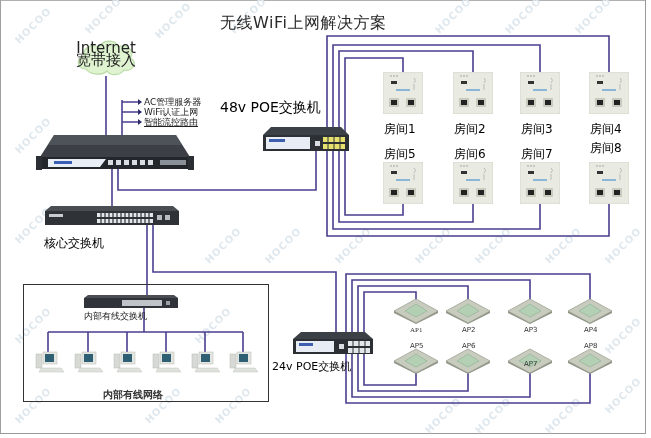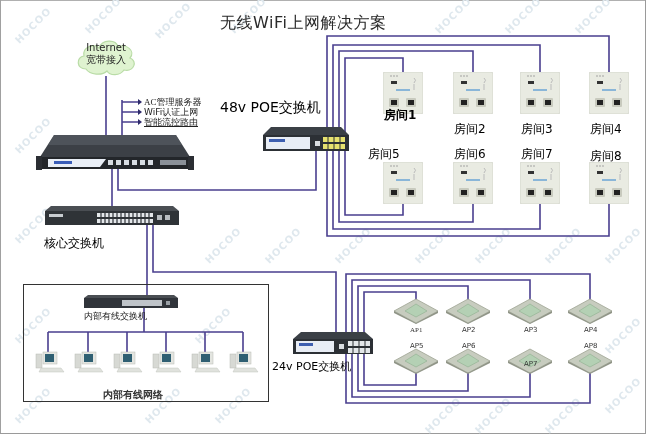--- a/index.html
+++ b/index.html
@@ -10,21 +10,21 @@
   .frame-l { position:absolute; left:0; top:0; width:1px; height:434px; background:#a0a0a0; }
   .frame-t { position:absolute; left:0; top:0; width:646px; height:1px; background:#b0b0b0; }
   .abs { position:absolute; }
   .title { left:220px; top:13px; font-size:16px; color:#2a2a2a; white-space:nowrap; letter-spacing:0.5px; }
   .lbl { position:absolute; font-size:12px; color:#000000; white-space:nowrap; }
   .lbl-sm { position:absolute; font-size:9px; color:#222; white-space:nowrap; }
   .lbl-ap { position:absolute; font-size:7px; color:#333; white-space:nowrap; }
   svg.wires { position:absolute; left:0; top:0; width:651px; height:438px; }
   .cloud { position:absolute; left:74px; top:35px; width:64px; height:42px; }
   .cloud-text { position:absolute; left:74px; top:42px; width:64px; text-align:center;
-                font-size:10px; line-height:12px; color:#222; }
+                font-size:15px; line-height:12px; color:#222; }
   
   .router { position:absolute; left:36px; top:133px; width:158px; height:38px; }
   .core { position:absolute; left:45px; top:205px; width:134px; height:22px; }
   .inner-sw { position:absolute; left:84px; top:294px; width:94px; height:16px; }
   .poe48 { position:absolute; left:263px; top:125px; width:86px; height:28px; }
   .poe24 { position:absolute; left:293px; top:330px; width:80px; height:26px; }
   .panel { position:absolute; width:40px; height:42px; }
   .ceil { position:absolute; width:46px; height:26px; }
   .pc { position:absolute; width:30px; height:24px; }
   .inner-box { position:absolute; left:23px; top:284px; width:246px; height:118px;
@@ -115,21 +115,21 @@
 <div class="abs title">无线WiFi上网解决方案</div>
 
 <svg class="cloud" viewBox="0 0 64 42">
   <path d="M12 34 C2 34 2 22 10 21 C8 12 20 8 25 13 C28 4 42 4 44 12 C52 8 62 16 56 23 C64 26 60 37 50 35 C46 41 36 41 33 36 C28 41 16 40 12 34 Z" fill="#dff3d0" stroke="#b9dca6" stroke-width="1.2"></path>
 </svg>
 <div class="cloud-text">
   <div>Internet</div>
   <div>宽带接入</div>
 </div>
 
-<div class="lbl-sm" style="left:144px;top:96px;font-family:Liberation Serif, serif;">AC管理服务器</div>
+<div class="lbl-sm" style="left:144px;top:96px;">AC管理服务器</div>
 <div class="lbl-sm" style="left:144px;top:106px;">WiFi认证上网</div>
 <div class="lbl-sm" style="left:144px;top:116px;text-decoration:underline;">智能流控路由</div>
 
 <svg class="router" viewBox="0 0 158 38">
   <polygon points="18,2 140,2 154,24 4,24" fill="#3c4046"></polygon>
   <polygon points="18,2 140,2 146,12 12,12" fill="#5a6068" opacity="0.6"></polygon>
   <rect x="2" y="24" width="154" height="12" fill="#23262a"></rect>
   <rect x="0" y="23" width="6" height="14" fill="#2b2e33"></rect>
   <rect x="152" y="23" width="6" height="14" fill="#2b2e33"></rect>
   <path d="M12 26 H70 L64 34 H12 Z" fill="#e9eef6"></path>
@@ -184,21 +184,21 @@
         <circle cx="8" cy="4" r="0.8" fill="#999"></circle>
         <circle cx="11" cy="4" r="0.8" fill="#999"></circle>
         <circle cx="14" cy="4" r="0.8" fill="#999"></circle>
         <path d="M31 6 q3 2 0 5 M31 12 v6" stroke="#bbb" fill="none"></path>
         <rect x="13" y="17" width="14" height="2" fill="#8ab6d8"></rect>
         <rect x="6" y="26" width="10" height="9" rx="1" fill="#c8cabe"></rect>
         <rect x="8" y="28" width="6" height="5" fill="#222"></rect>
         <rect x="23" y="26" width="10" height="9" rx="1" fill="#c8cabe"></rect>
         <rect x="25" y="28" width="6" height="5" fill="#222"></rect>
       </svg></div>
-    <div class="lbl" style="left: 384px; top: 107px; font-weight: bold;">房间1</div>
+    <div class="lbl" style="left: 384px; top: 121px;">房间1</div>
     <div class="panel" style="left: 453px; top: 72px;"><svg viewBox="0 0 40 42" width="40" height="42">
         <rect x="0" y="0" width="40" height="42" rx="2" fill="#e9ebe2" stroke="#d4d7cc"></rect>
         <rect x="8" y="9" width="6" height="3" fill="#333"></rect>
         <circle cx="8" cy="4" r="0.8" fill="#999"></circle>
         <circle cx="11" cy="4" r="0.8" fill="#999"></circle>
         <circle cx="14" cy="4" r="0.8" fill="#999"></circle>
         <path d="M31 6 q3 2 0 5 M31 12 v6" stroke="#bbb" fill="none"></path>
         <rect x="13" y="17" width="14" height="2" fill="#8ab6d8"></rect>
         <rect x="6" y="26" width="10" height="9" rx="1" fill="#c8cabe"></rect>
         <rect x="8" y="28" width="6" height="5" fill="#222"></rect>
@@ -240,21 +240,21 @@
         <circle cx="8" cy="4" r="0.8" fill="#999"></circle>
         <circle cx="11" cy="4" r="0.8" fill="#999"></circle>
         <circle cx="14" cy="4" r="0.8" fill="#999"></circle>
         <path d="M31 6 q3 2 0 5 M31 12 v6" stroke="#bbb" fill="none"></path>
         <rect x="13" y="17" width="14" height="2" fill="#8ab6d8"></rect>
         <rect x="6" y="26" width="10" height="9" rx="1" fill="#c8cabe"></rect>
         <rect x="8" y="28" width="6" height="5" fill="#222"></rect>
         <rect x="23" y="26" width="10" height="9" rx="1" fill="#c8cabe"></rect>
         <rect x="25" y="28" width="6" height="5" fill="#222"></rect>
       </svg></div>
-    <div class="lbl" style="left: 368px; top: 146px; text-align: right;">房间5</div>
+    <div class="lbl" style="left: 384px; top: 146px; text-align: right;">房间5</div>
     <div class="panel" style="left: 453px; top: 162px;"><svg viewBox="0 0 40 42" width="40" height="42">
         <rect x="0" y="0" width="40" height="42" rx="2" fill="#e9ebe2" stroke="#d4d7cc"></rect>
         <rect x="8" y="9" width="6" height="3" fill="#333"></rect>
         <circle cx="8" cy="4" r="0.8" fill="#999"></circle>
         <circle cx="11" cy="4" r="0.8" fill="#999"></circle>
         <circle cx="14" cy="4" r="0.8" fill="#999"></circle>
         <path d="M31 6 q3 2 0 5 M31 12 v6" stroke="#bbb" fill="none"></path>
         <rect x="13" y="17" width="14" height="2" fill="#8ab6d8"></rect>
         <rect x="6" y="26" width="10" height="9" rx="1" fill="#c8cabe"></rect>
         <rect x="8" y="28" width="6" height="5" fill="#222"></rect>
@@ -282,21 +282,21 @@
         <circle cx="8" cy="4" r="0.8" fill="#999"></circle>
         <circle cx="11" cy="4" r="0.8" fill="#999"></circle>
         <circle cx="14" cy="4" r="0.8" fill="#999"></circle>
         <path d="M31 6 q3 2 0 5 M31 12 v6" stroke="#bbb" fill="none"></path>
         <rect x="13" y="17" width="14" height="2" fill="#8ab6d8"></rect>
         <rect x="6" y="26" width="10" height="9" rx="1" fill="#c8cabe"></rect>
         <rect x="8" y="28" width="6" height="5" fill="#222"></rect>
         <rect x="23" y="26" width="10" height="9" rx="1" fill="#c8cabe"></rect>
         <rect x="25" y="28" width="6" height="5" fill="#222"></rect>
       </svg></div>
-    <div class="lbl" style="left: 590px; top: 148px;">房间8</div>
+    <div class="lbl" style="left: 590px; top: 140px;">房间8</div>
   </div>
 
 <div class="inner-box"></div>
 <svg class="inner-sw" viewBox="0 0 94 16">
   <polygon points="4,1 90,1 94,4 0,4" fill="#4a4e53"></polygon>
   <rect x="0" y="4" width="94" height="10" fill="#30343a"></rect>
   <rect x="38" y="6" width="40" height="6" fill="#bfc4c9"></rect>
   <rect x="82" y="7" width="4" height="4" fill="#9aa0a6"></rect>
 </svg>
 <div class="lbl-sm" style="left:84px;top:310px;font-size:9px;">内部有线交换机</div>

